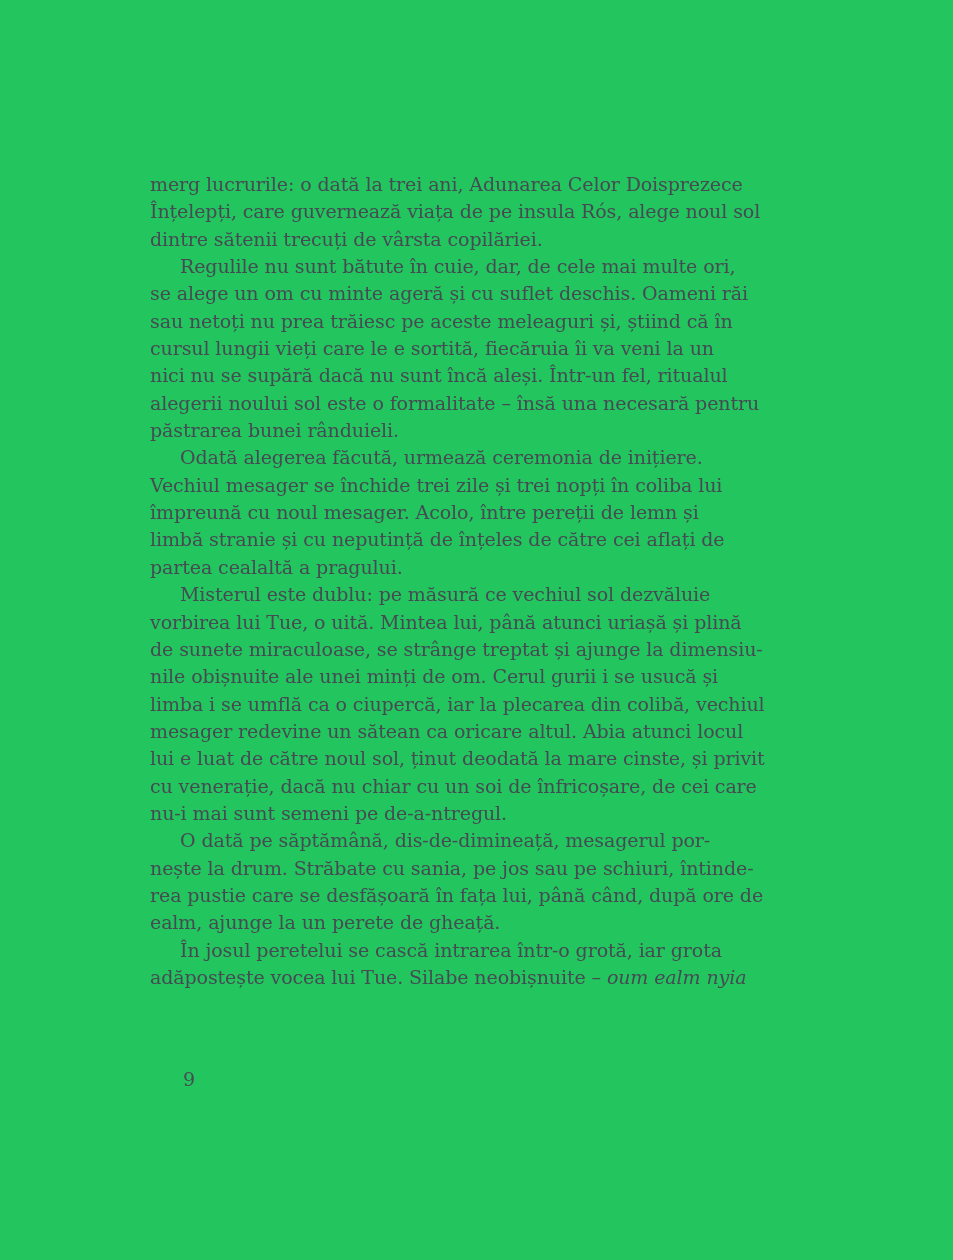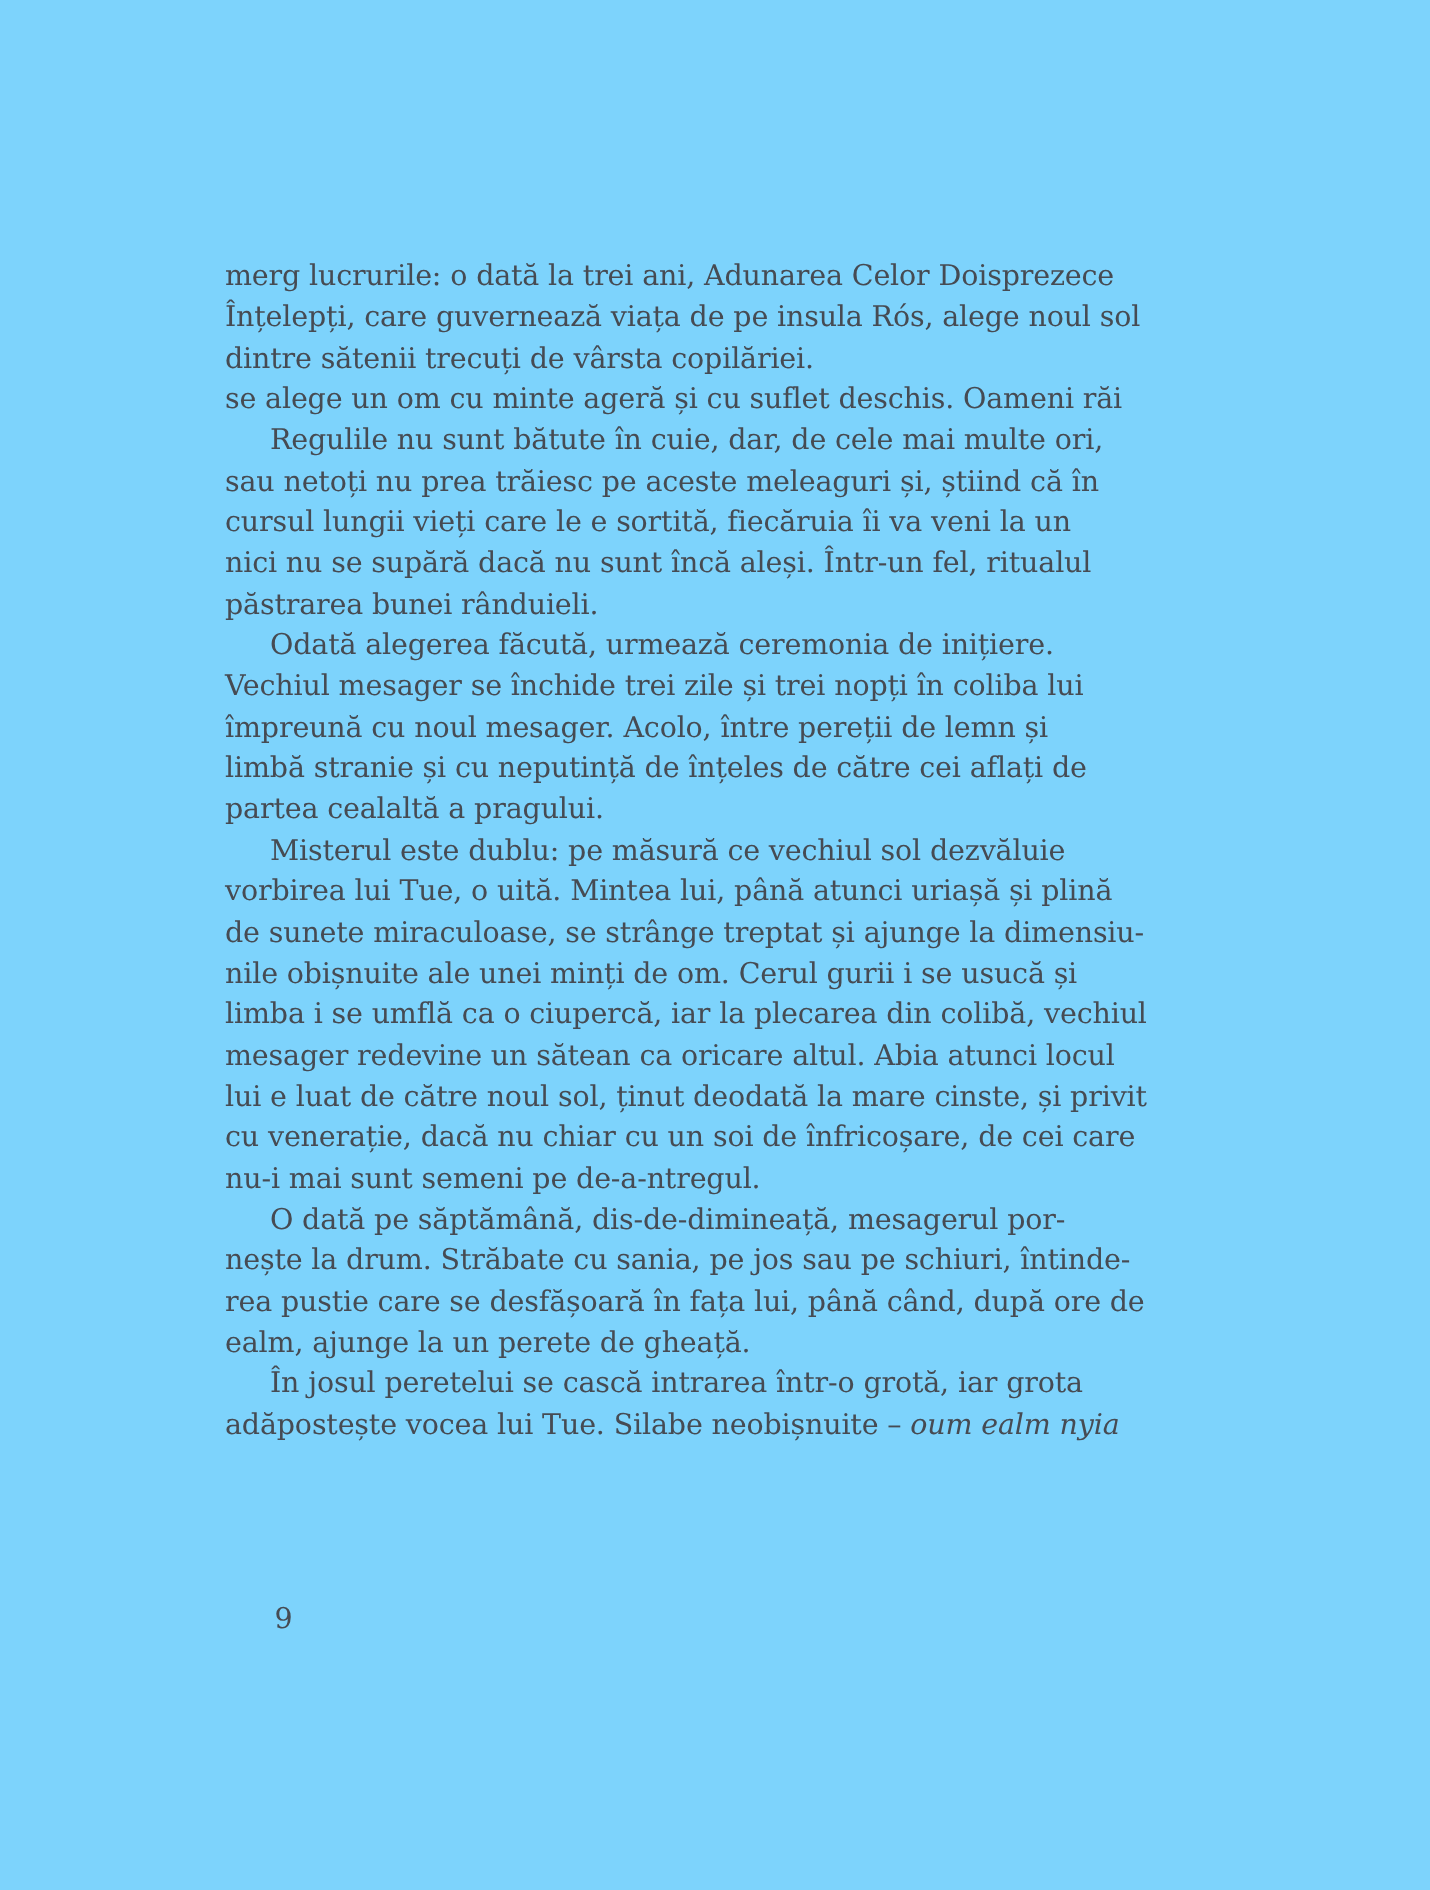--- a/index.html
+++ b/index.html
@@ -4,21 +4,21 @@
 <style>
   html, body {
     margin: 0;
     padding: 0;
     background: #ffffff;
   }
   .page {
     position: relative;
     width: 953px;
     height: 1260px;
-    background: #7dd3fc;
+    background: #22c55e;
     font-family: "DejaVu Serif", serif;
     color: #464b53;
     overflow: hidden;
   }
   .text-block {
     position: absolute;
     left: 150px;
     top: 171px;
   }
   .para {
@@ -49,25 +49,26 @@
 <body>
 
 <div class="page">
   <div class="text-block">
       <p class="para">
         <span class="line">merg lucrurile: o dată la trei ani, Adunarea Celor Doisprezece</span>
         <span class="line">Înțelepți, care guvernează viața de pe insula Rós, alege noul sol</span>
         <span class="line">dintre sătenii trecuți de vârsta copilăriei.</span>
       </p>
       <p class="para">
+        <span class="line first">Regulile nu sunt bătute în cuie, dar, de cele mai multe ori,</span>
         <span class="line">se alege un om cu minte ageră și cu suflet deschis. Oameni răi</span>
-        <span class="line first">Regulile nu sunt bătute în cuie, dar, de cele mai multe ori,</span>
         <span class="line">sau netoți nu prea trăiesc pe aceste meleaguri și, știind că în</span>
         <span class="line">cursul lungii vieți care le e sortită, fiecăruia îi va veni la un</span>
         <span class="line">nici nu se supără dacă nu sunt încă aleși. Într-un fel, ritualul</span>
+        <span class="line">alegerii noului sol este o formalitate – însă una necesară pentru</span>
         <span class="line">păstrarea bunei rânduieli.</span>
       </p>
       <p class="para">
         <span class="line first">Odată alegerea făcută, urmează ceremonia de inițiere.</span>
         <span class="line">Vechiul mesager se închide trei zile și trei nopți în coliba lui</span>
         <span class="line">împreună cu noul mesager. Acolo, între pereții de lemn și</span>
         <span class="line">limbă stranie și cu neputință de înțeles de către cei aflați de</span>
         <span class="line">partea cealaltă a pragului.</span>
       </p>
       <p class="para">

